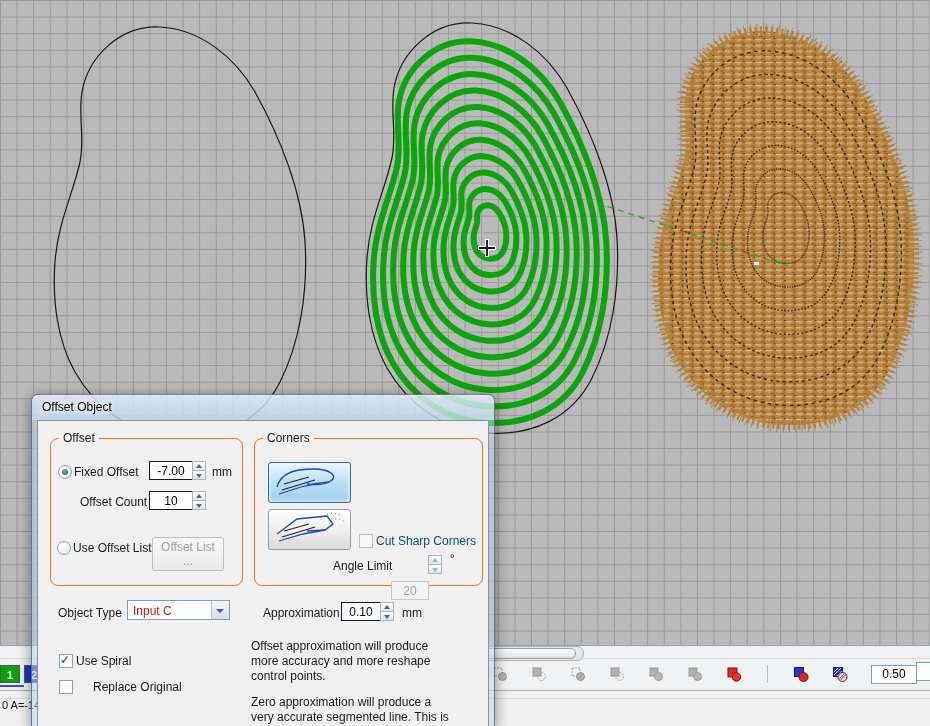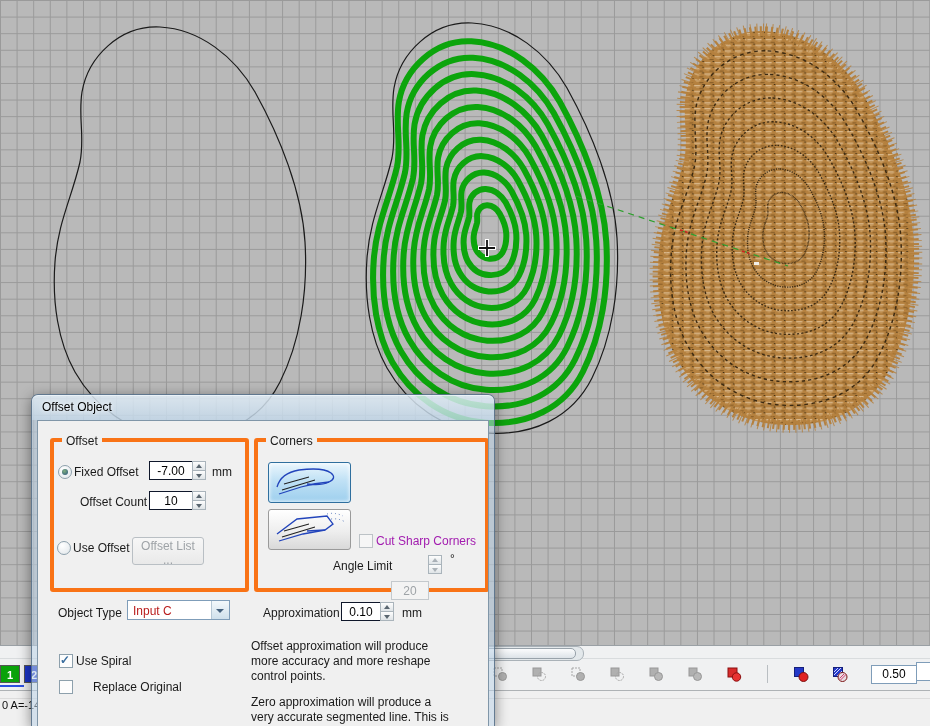--- a/index.html
+++ b/index.html
@@ -58,25 +58,25 @@
     background:rgba(190,212,232,0.55);border:1px solid rgba(80,105,130,.85);border-bottom:none;
     border-radius:7px 7px 0 0;box-shadow:0 3px 14px rgba(0,0,0,.45), inset 0 1px 0 rgba(255,255,255,.7);}
   .dialog-title{position:absolute;left:0;top:0;right:0;height:25px;line-height:25px;
     padding-left:10px;font-size:12px;color:#000;
     text-shadow:0 0 4px rgba(255,255,255,.95), 0 0 8px rgba(255,255,255,.8);
     background:linear-gradient(rgba(235,245,252,.65), rgba(200,222,240,.55));
     border-radius:6px 6px 0 0;}
   .dialog-body{position:absolute;left:5px;top:25px;right:5px;bottom:0;
     background:#f0f0f0;border:1px solid #8096a8;border-bottom:none;overflow:hidden;}
 
-  .grp{position:absolute;border:4px solid #f97316;border-radius:3px;}
+  .grp{position:absolute;border:1px solid #f97316;border-radius:8px;}
   .grp-label{position:absolute;top:-8px;left:8px;background:#f0f0f0;padding:0 4px;font-size:12px;color:#1a1a1a;}
 
   .lbl{position:absolute;font-size:12px;color:#1a1a1a;white-space:nowrap;}
-  .lbl.dis{color:#a21caf;}
+  .lbl.dis{color:#0c4a6e;}
 
   .radio{position:absolute;width:12px;height:12px;border-radius:50%;
     border:1px solid #8da0ac;background:radial-gradient(circle at 35% 30%, #ffffff, #dfe5e9);}
   .radio.sel::after{content:"";position:absolute;left:3px;top:3px;width:6px;height:6px;border-radius:50%;
     background:radial-gradient(circle at 40% 35%, #7fae7f, #26527e);}
 
   .cb{position:absolute;width:12px;height:12px;border:1px solid #8da0ac;background:#fdfdfd;}
   .cb.checked::after{content:"\2713";position:absolute;left:0px;top:-2px;
     color:#3a6d9e;font-size:12px;font-weight:bold;}
   .cb.dis{border-color:#bcc2c6;background:#f6f6f6;}
@@ -275,21 +275,21 @@
 
       <span class="lbl" style="left:42px;top:74px;">Offset Count</span>
       <input class="numbox" style="left: 111px; top: 70px; width: 42px;" value="10">
       <span class="spin" style="position:absolute;left:154px;top:70px;">
           <b class="up"></b>
           <b class="dn"></b>
         </span>
 
       <span class="radio" style="left:19px;top:120px;"></span>
       <span class="lbl" style="left:35px;top:120px;">Use Offset List</span>
-      <button class="btn-dis" style="left:94px;top:116px;width:72px;height:28px;">Offset List ...</button>
+      <button class="btn-dis" style="left:114px;top:116px;width:72px;height:34px;">Offset List ...</button>
 
       <div class="grp" style="left:216px;top:17px;width:227px;height:146px;">
         <span class="grp-label">Corners</span>
       </div>
       <div class="corner-btn sel1" style="left:230px;top:41px;">
         <svg width="79" height="37" viewBox="0 0 79 37" fill="none">
           <path d="M8,24 Q12,10 30,7 Q54,4 62,10 Q68,15 60,19 Q52,23 38,21" stroke="#2244bb" stroke-width="1.3"></path>
           <path d="M10,31 L32,24 Q46,20 60,19" stroke="#2244bb" stroke-width="1.3"></path>
           <path d="M15,21 L40,14 M13,27 L46,17" stroke="#222222" stroke-width="1.1"></path>
         </svg>

